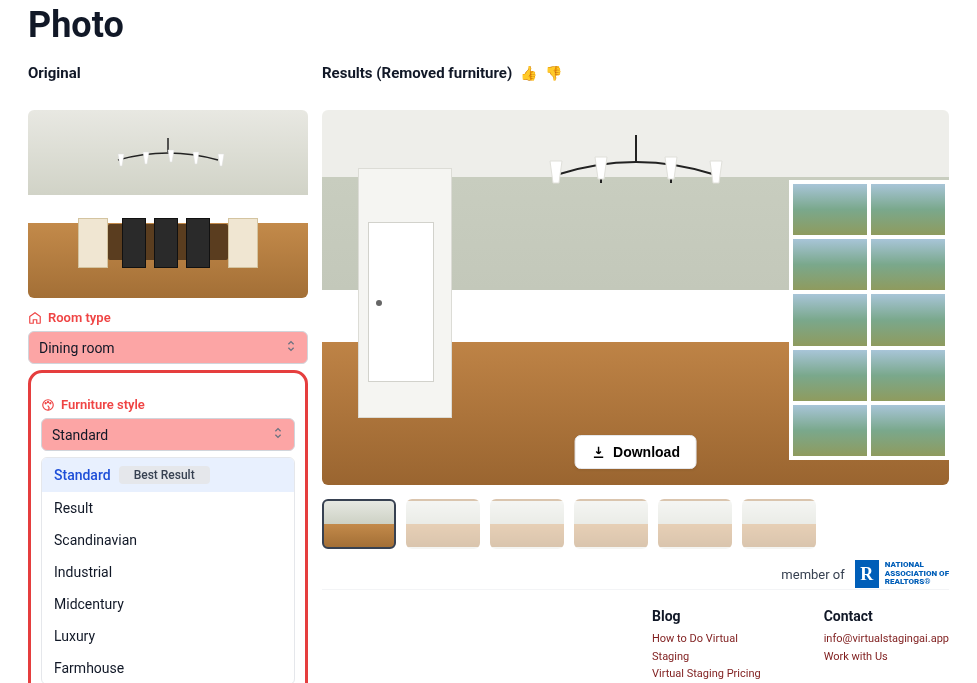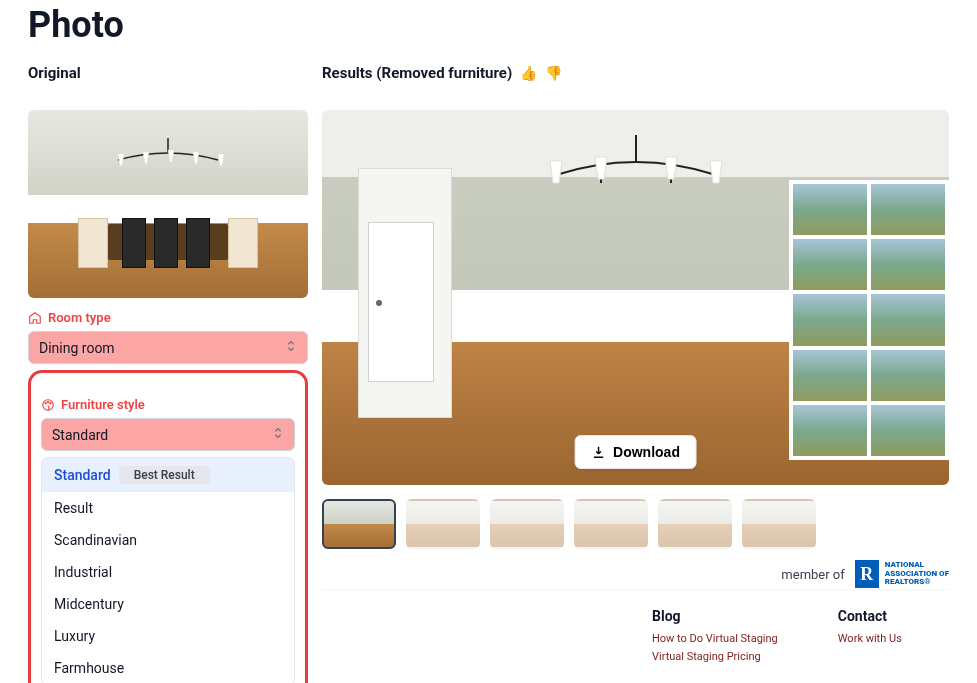--- a/index.html
+++ b/index.html
@@ -468,18 +468,19 @@
         </div>
       </div>
       <div class="footer-cols">
         <div class="footer-col">
           <h4>Blog</h4>
           <a href="#">How to Do Virtual Staging</a>
           <a href="#">Virtual Staging Pricing</a>
         </div>
         <div class="footer-col">
           <h4>Contact</h4>
+          <a href="#">info@virtualstagingai.app</a>
           <a href="#">Work with Us</a>
         </div>
       </div>
     </div>
   </div>
 </div>
 
 </body></html>

